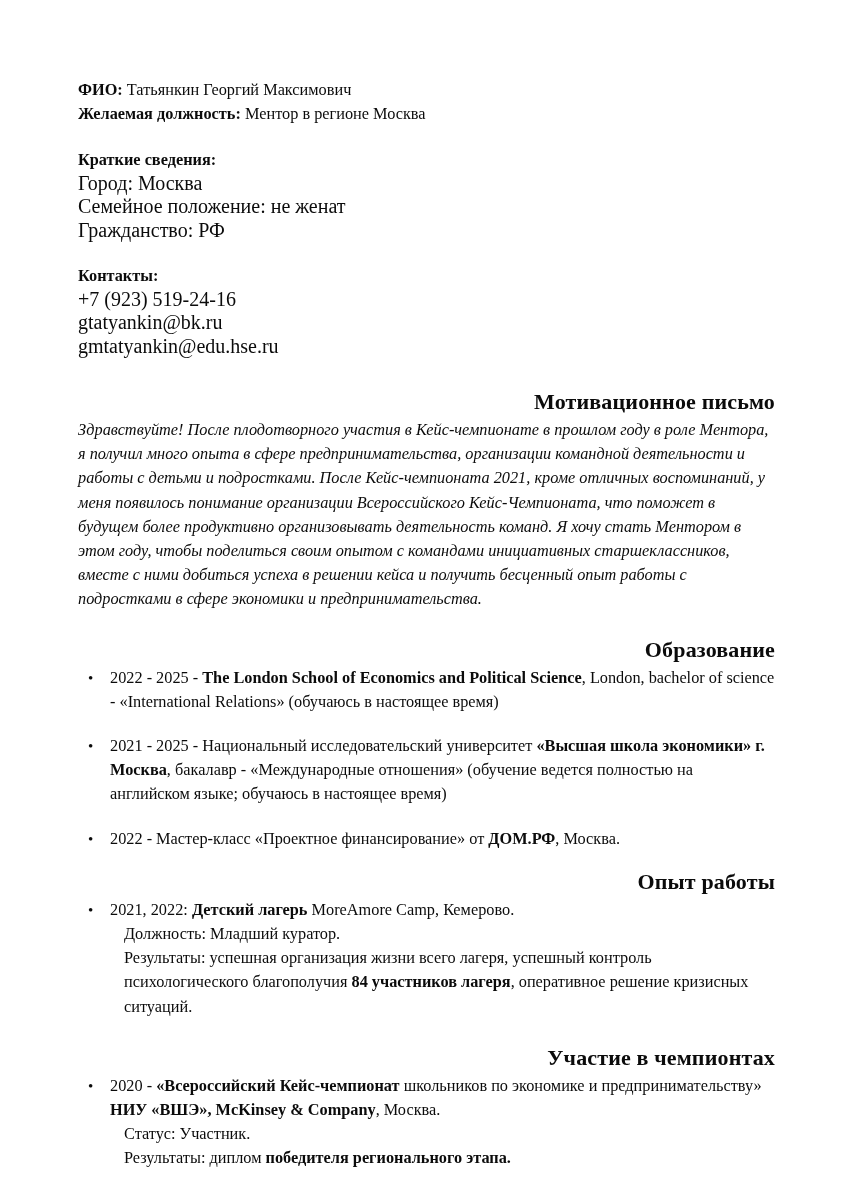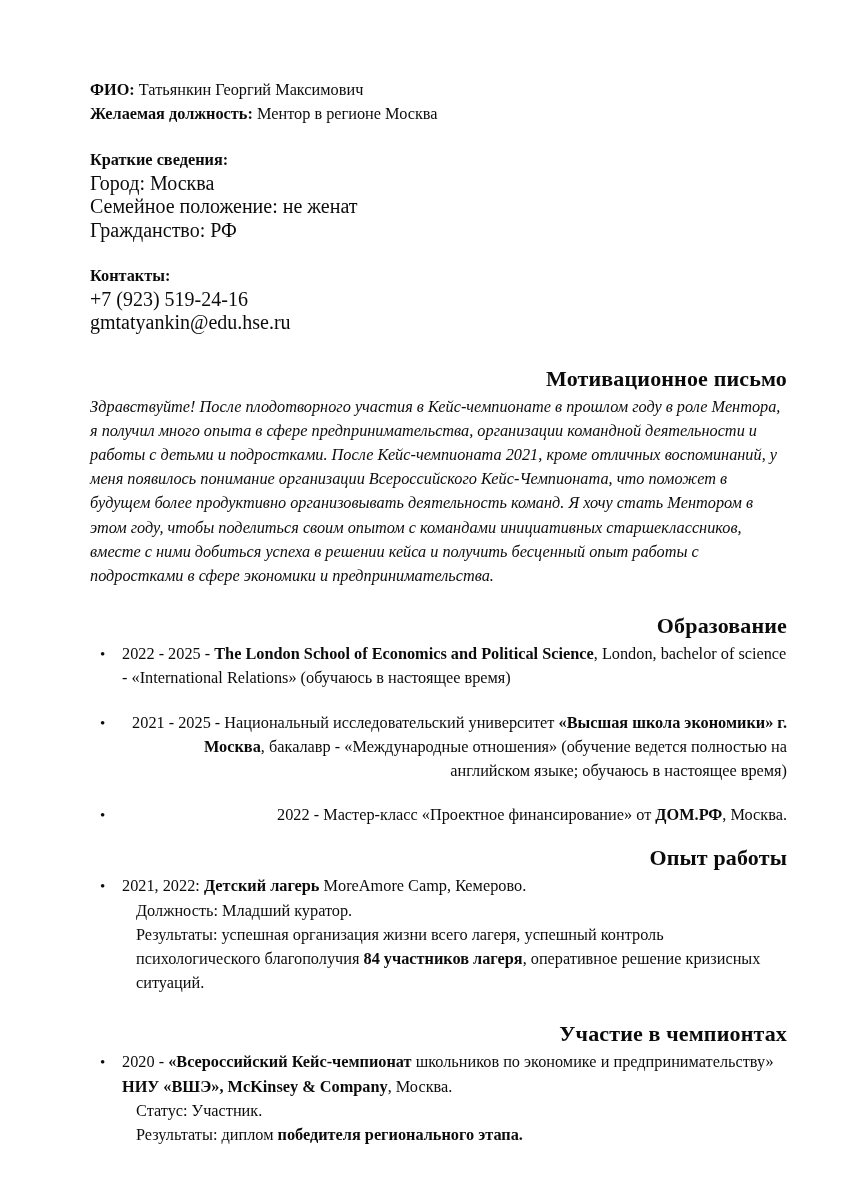--- a/index.html
+++ b/index.html
@@ -21,21 +21,20 @@
     left: 0;
     top: 0;
     width: 849px;
     height: 1200px;
     background: #ffffff;
     box-sizing: border-box;
     padding: 78px 74px 0 78px;
   }
   .doc {
     width: 697px;
-    margin-left: 12px;
   }
 
   
   .hdr-line {
     font-size: 16.3px;
     line-height: 23.5px;
     white-space: nowrap;
   }
   .hdr-line .lbl { font-weight: bold; }
 
@@ -94,21 +93,21 @@
     text-align: left;
   }
   ul.blist > li::before {
     content: "\2022";
     position: absolute;
     left: 4px;
     top: 0;
     font-size: 15px;
     line-height: 24.2px;
   }
-  ul.blist > li + li { margin-top: 20px; text-align: right; }
+  ul.blist > li + li { margin-top: 20px; }
   .ind {
     display: block;
     padding-left: 14px;
     text-indent: 0;
   }
   b, strong { font-weight: bold; }
 </style>
 </head>
 <body>
 
@@ -127,20 +126,21 @@
       <div class="plain-line">Город: Москва</div>
       <div class="plain-line">Семейное положение: не женат</div>
       <div class="plain-line">Гражданство: РФ</div>
     </div>
 
     <div class="blk-gap-2"></div>
 
     <div>
       <div class="sub-head">Контакты:</div>
       <div class="plain-line">+7 (923) 519-24-16</div>
+      <div class="plain-line">gtatyankin@bk.ru</div>
       <div class="plain-line">gmtatyankin@edu.hse.ru</div>
     </div>
 
     <div class="sec-gap-letter"></div>
 
     <h2 class="sec">Мотивационное письмо</h2>
     <div class="after-head"></div>
     <p class="body">Здравствуйте! После плодотворного участия в Кейс-чемпионате в прошлом году в роле Ментора, я получил много опыта в сфере предпринимательства, организации командной деятельности и работы с детьми и подростками. После Кейс-чемпионата 2021, кроме отличных воспоминаний, у меня появилось понимание организации Всероссийского Кейс-Чемпионата, что поможет в будущем более продуктивно организовывать деятельность команд. Я хочу стать Ментором в этом году, чтобы поделиться своим опытом с командами инициативных старшеклассников, вместе с ними добиться успеха в решении кейса и получить бесценный опыт работы с подростками в сфере экономики и предпринимательства.</p>
 
     <div class="sec-gap-edu"></div>

